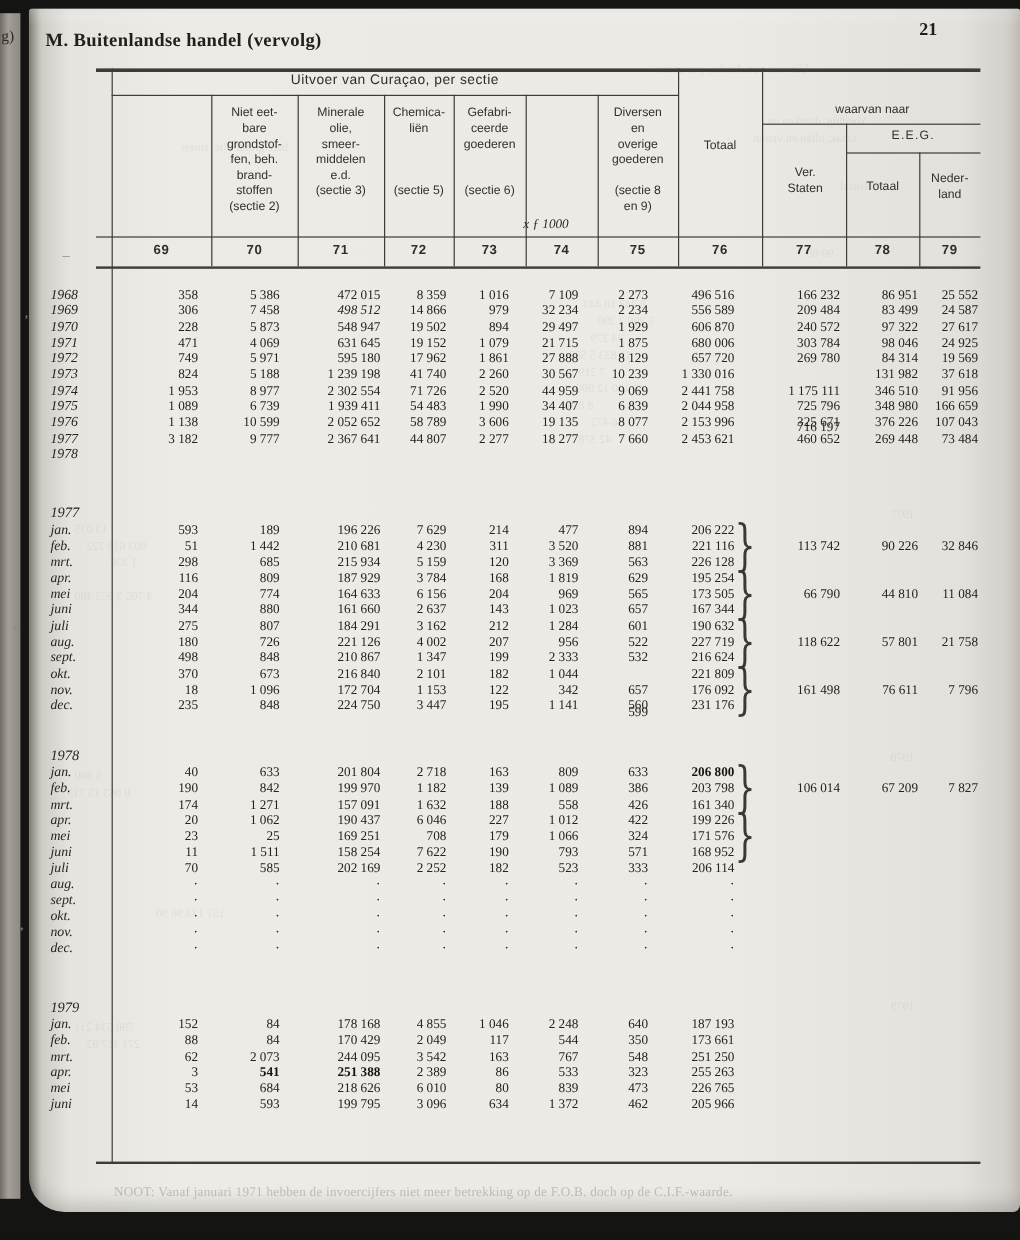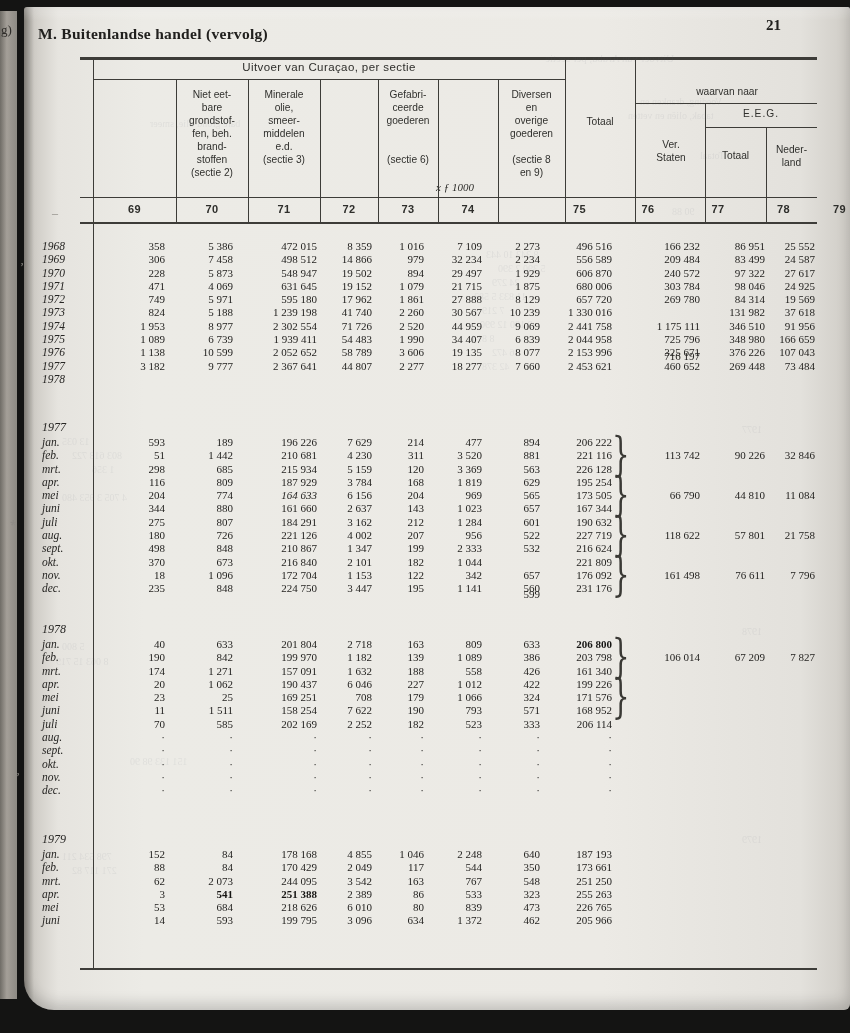--- a/index.html
+++ b/index.html
@@ -88,20 +88,26 @@
 fen, beh.
 brand-
 stoffen
 (sectie 2)</div>
   <div class="hcell" style="left:248px;top:88px;width:72px">Minerale
 olie,
 smeer-
 middelen
 e.d.
 (sectie 3)</div>
+  <div class="hcell" style="left:320px;top:88px;width:58px">Chemica-
+liën
+
+
+
+(sectie 5)</div>
   <div class="hcell" style="left:378px;top:88px;width:60px">Gefabri-
 ceerde
 goederen
 
 
 (sectie 6)</div>
   <div class="hcell" style="left:498px;top:88px;width:67px">Diversen
 en
 overige
 goederen
@@ -117,21 +123,21 @@
   <div class="hcell" style="left:766px;top:143px;width:51px">Neder-
 land</div>
   <div class="unit">x ƒ 1000</div>
   <div id="colnums">
       <span class="cn" style="width: 83px;">69</span>
       <span class="cn" style="width: 72px;">70</span>
       <span class="cn" style="width: 72px;">71</span>
       <span class="cn" style="width: 58px;">72</span>
       <span class="cn" style="width: 60px;">73</span>
       <span class="cn" style="width: 60px;">74</span>
-      <span class="cn" style="width: 67px; margin-left: 48px;">75</span>
+      <span class="cn" style="width: 67px;">75</span>
       <span class="cn" style="width: 70px;">76</span>
       <span class="cn" style="width: 70px;">77</span>
       <span class="cn" style="width: 61px;">78</span>
       <span class="cn" style="width: 51px;">79</span>
     </div>
 
   <div class="msec" style="top:240px">
       <div class="rows">
         <div class="r">
           <span class="lab">1968</span>
@@ -144,21 +150,21 @@
           <span class="c" style="width: 67px; padding-right: 25px;">2 273</span>
           <span class="c" style="width: 70px; padding-right: 23px;">496 516</span>
           <span class="c" style="width: 70px; padding-right: 5px;">166 232</span>
           <span class="c" style="width: 61px; padding-right: 1px;">86 951</span>
           <span class="c" style="width: 51px; padding-right: 2px;">25 552</span>
         </div>
         <div class="r">
           <span class="lab">1969</span>
           <span class="c" style="width: 83px; padding-right: 11px;">306</span>
           <span class="c" style="width: 72px; padding-right: 15px;">7 458</span>
-          <span class="c" style="width: 72px; padding-right: 3px;">498 512</span>
+          <span class="c" style="width: 72px; padding-right: 3px; font-style: italic;">498 512</span>
           <span class="c" style="width: 58px; padding-right: 6px;">14 866</span>
           <span class="c" style="width: 60px; padding-right: 14px;">979</span>
           <span class="c" style="width: 60px; padding-right: 16px;">32 234</span>
           <span class="c" style="width: 67px; padding-right: 25px;">2 234</span>
           <span class="c" style="width: 70px; padding-right: 23px;">556 589</span>
           <span class="c" style="width: 70px; padding-right: 5px;">209 484</span>
           <span class="c" style="width: 61px; padding-right: 1px;">83 499</span>
           <span class="c" style="width: 51px; padding-right: 2px;">24 587</span>
         </div>
         <div class="r">
@@ -345,21 +351,21 @@
           <span class="c" style="width: 67px; padding-right: 25px;">629</span>
           <span class="c" style="width: 70px; padding-right: 23px;">195 254</span>
           <span class="c" style="width: 70px; padding-right: 5px;"></span>
           <span class="c" style="width: 61px; padding-right: 1px;"></span>
           <span class="c" style="width: 51px; padding-right: 2px;"></span>
         </div>
         <div class="r">
           <span class="lab">mei</span>
           <span class="c" style="width: 83px; padding-right: 11px;">204</span>
           <span class="c" style="width: 72px; padding-right: 15px;">774</span>
-          <span class="c" style="width: 72px; padding-right: 3px; font-style: italic;">164 633</span>
+          <span class="c" style="width: 72px; padding-right: 3px;">164 633</span>
           <span class="c" style="width: 58px; padding-right: 6px;">6 156</span>
           <span class="c" style="width: 60px; padding-right: 14px;">204</span>
           <span class="c" style="width: 60px; padding-right: 16px;">969</span>
           <span class="c" style="width: 67px; padding-right: 25px;">565</span>
           <span class="c" style="width: 70px; padding-right: 23px;">173 505</span>
           <span class="c" style="width: 70px; padding-right: 5px;">66 790</span>
           <span class="c" style="width: 61px; padding-right: 1px;">44 810</span>
           <span class="c" style="width: 51px; padding-right: 2px;">11 084</span>
         </div>
         <div class="r">
@@ -724,20 +730,21 @@
           <span class="c" style="width: 60px; padding-right: 16px;">1 372</span>
           <span class="c" style="width: 67px; padding-right: 25px;">462</span>
           <span class="c" style="width: 70px; padding-right: 23px;">205 966</span>
           <span class="c" style="width: 70px; padding-right: 5px;"></span>
           <span class="c" style="width: 61px; padding-right: 1px;"></span>
           <span class="c" style="width: 51px; padding-right: 2px;"></span>
         </div>
       </div>
     </div>
 
+  <div class="note">NOOT:  Vanaf januari 1971 hebben de invoercijfers niet meer betrekking op de F.O.B. doch op de C.I.F.-waarde.</div>
 <div class="ghost mir" style="left: 545px; top: 52px; font-size: 11px;">Uitvoer van Aruba, per sectie</div>
     <div class="ghost mir" style="left: 640px; top: 96px; font-size: 10px;">Voeding, dranken en</div>
     <div class="ghost mir" style="left: 628px; top: 110px; font-size: 10px;">tabak, oliën en vetten</div>
     <div class="ghost mir" style="left: 700px; top: 150px; font-size: 10px;">Totaal</div>
     <div class="ghost mir" style="left: 150px; top: 118px; font-size: 10px;">bare grond-olie, smeer</div>
     <div class="ghost mir" style="left: 672px; top: 206px; font-size: 10px;">90  88</div>
     <div class="ghost mir" style="left: 486px; top: 249px; font-size: 10px;">8 343  10 443</div>
     <div class="ghost mir" style="left: 498px; top: 263px; font-size: 10px;">5 390  2 390</div>
     <div class="ghost mir" style="left: 492px; top: 277px; font-size: 10px;">24 279</div>
     <div class="ghost mir" style="left: 474px; top: 291px; font-size: 10px;">11 833  5 583</div>

